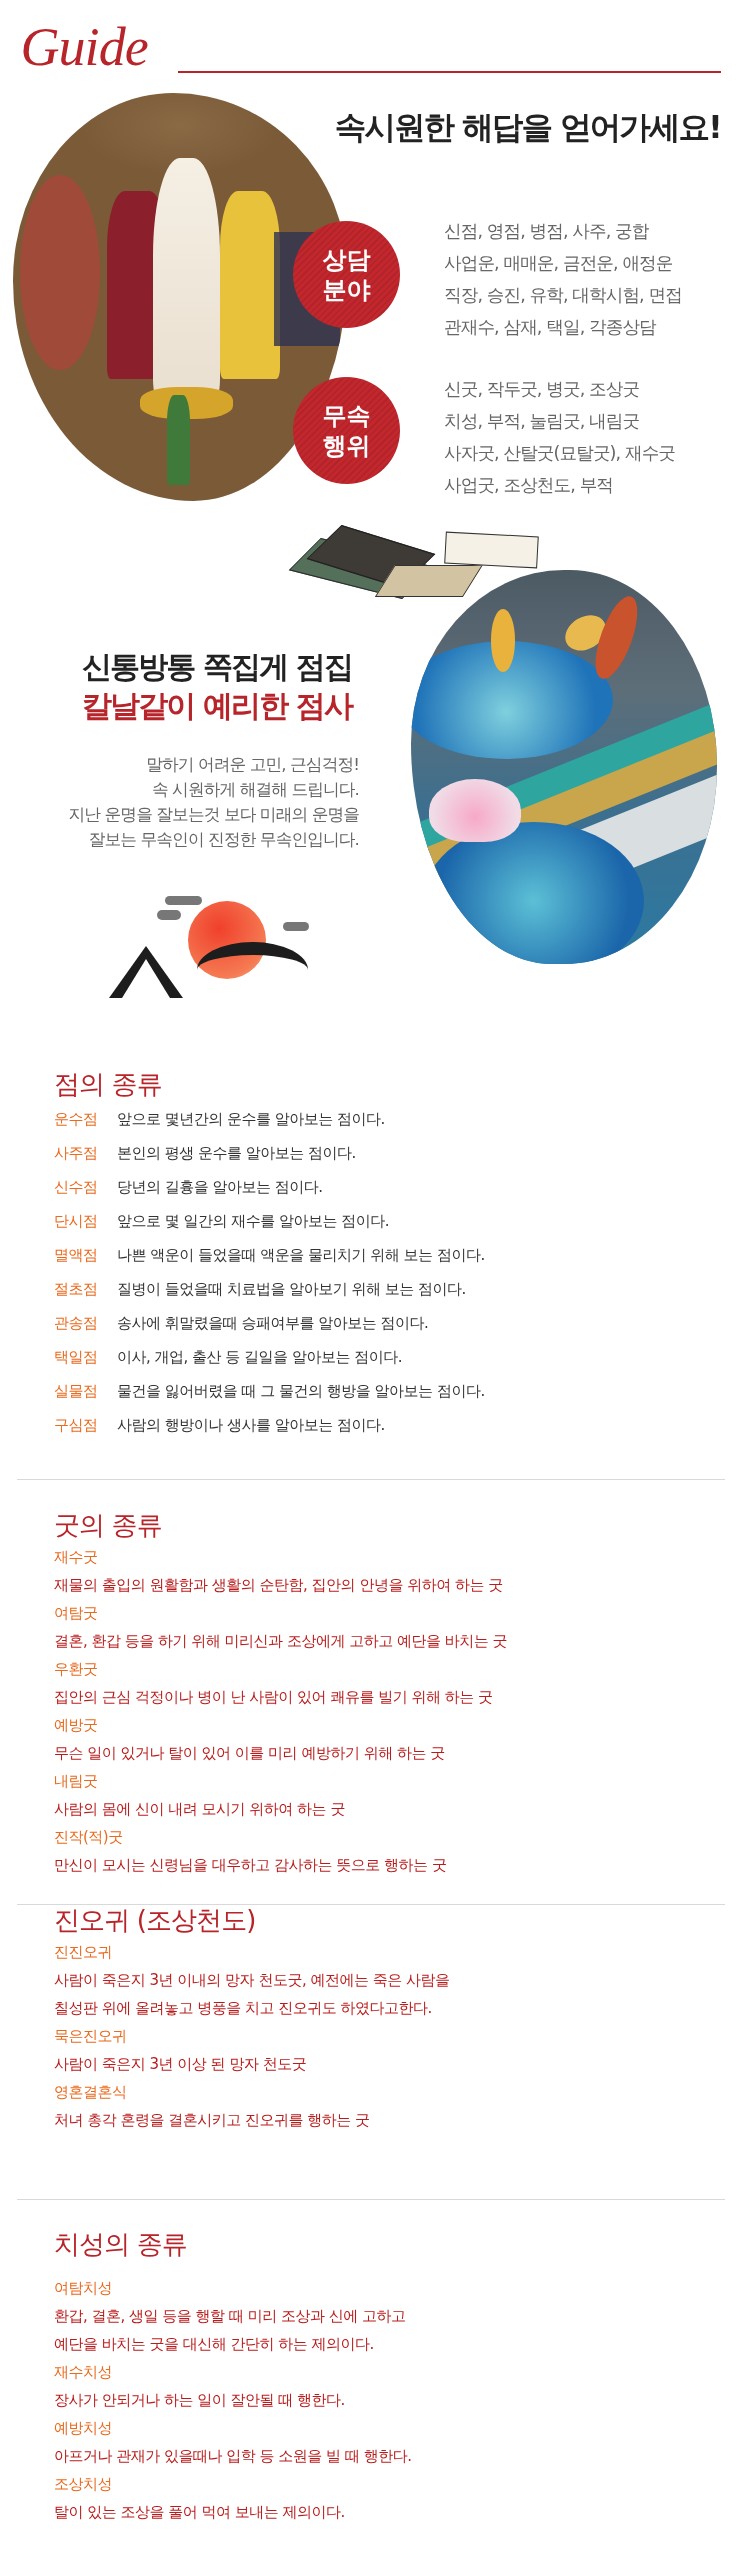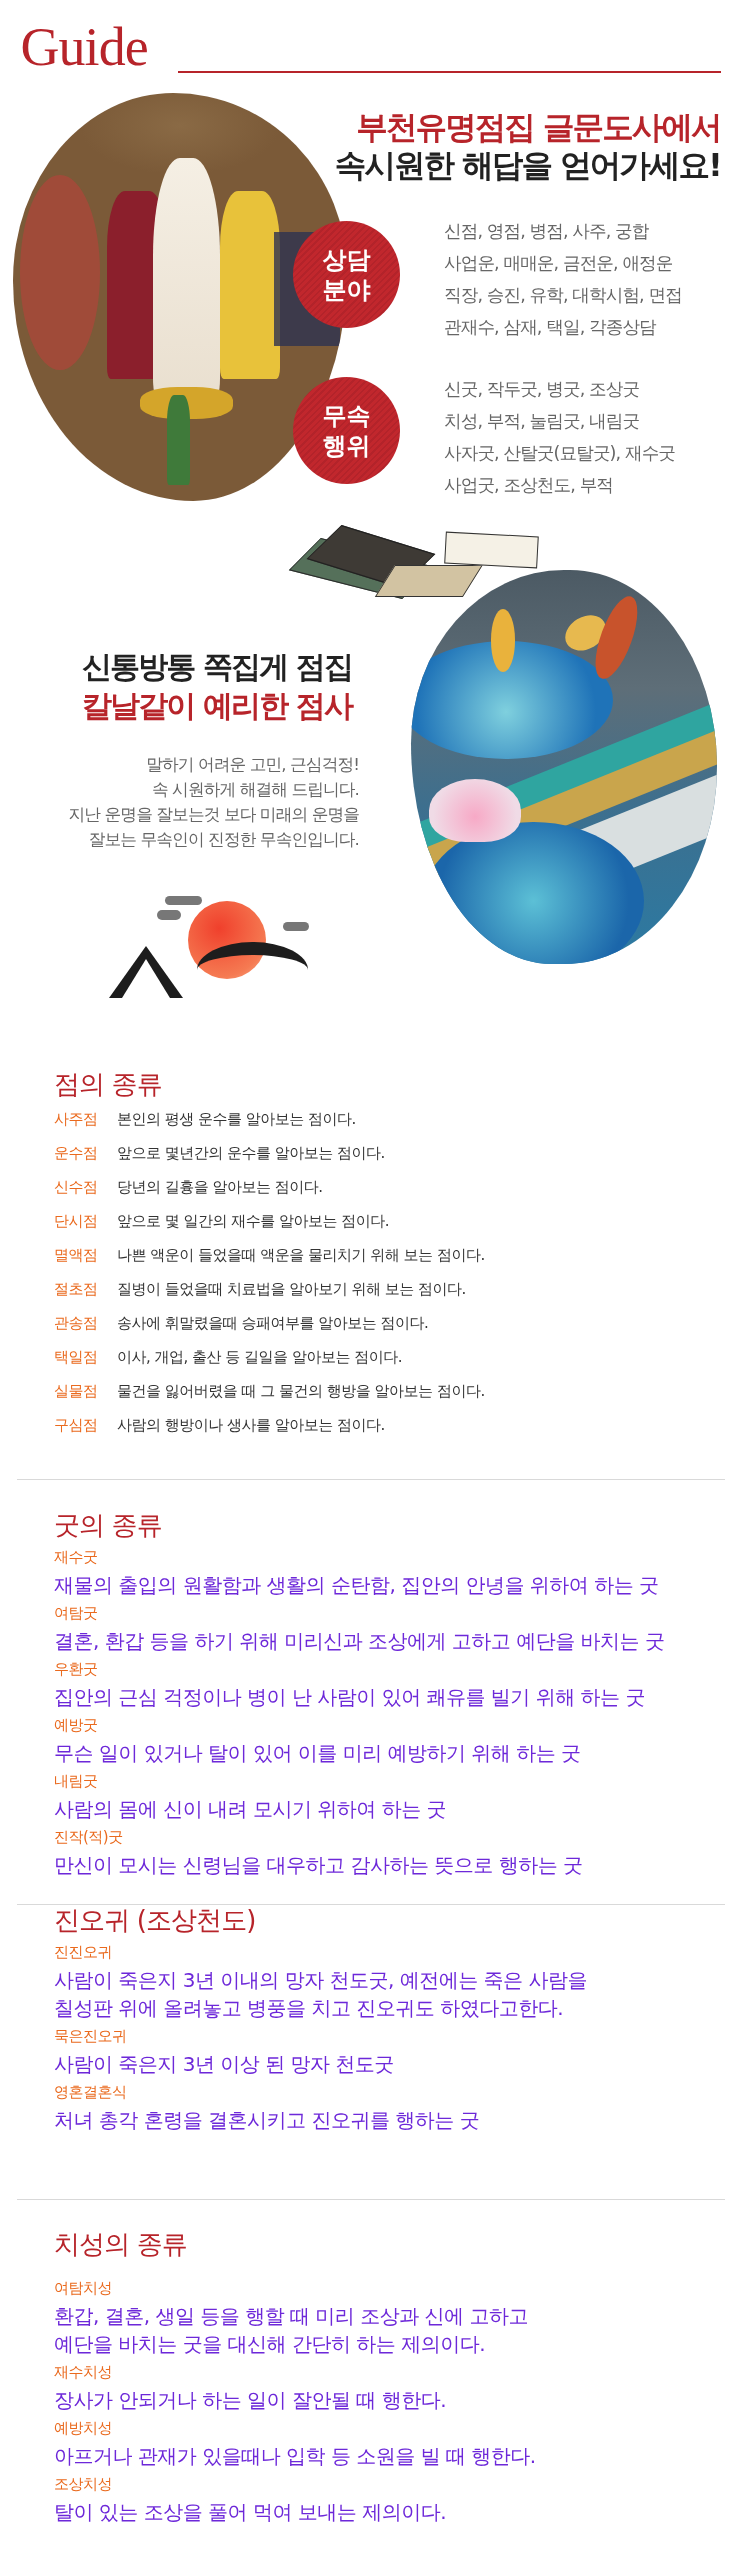--- a/index.html
+++ b/index.html
@@ -1,20 +1,20 @@
 <!DOCTYPE html>
 <html style="font-size:15px"><head>
 <meta charset="utf-8">
 <style>
   * { box-sizing: border-box; margin: 0; padding: 0; }
   html, body { width: 741px; background: #ffffff; }
   body { position: relative; height: 2576px; overflow: hidden; font-family: "DejaVu Sans", "Liberation Sans", sans-serif; color: #333; }
 
   
-  .guide-title { position: absolute; left: 20.4px; top: 20.4px; font-family: "Liberation Serif", "DejaVu Serif", serif; font-size: 54px; color: #b7242a; letter-spacing: -0.9px; line-height: 1; }
+  .guide-title { position: absolute; left: 20.4px; top: 20.4px; font-family: "Liberation Serif", "DejaVu Serif", serif; font-style: italic; font-size: 54px; color: #b7242a; letter-spacing: -0.9px; line-height: 1; }
   .guide-line { position: absolute; left: 178px; top: 71px; width: 543px; height: 1.9px; background: #b7242a; }
 
   
   .photo-shrine { position: absolute; left: 13px; top: 93px; width: 334px; height: 408px; border-radius: 48% 52% 46% 54% / 46% 44% 56% 54%; overflow: hidden;
     background:
       radial-gradient(ellipse 30% 12% at 50% 8%, #8a6a45 0%, #7b5a38 100%),
       linear-gradient(180deg, #7d5d3a 0 18%, #9b2f2f 18% 20%, #d8b98d 20% 68%, #c6925b 68% 100%); }
   .photo-shrine .panel-left { position:absolute; left: 28%; top: 24%; width: 18%; height: 46%; background: #8b1f2c; border-radius: 30% 30% 6% 6%; }
   .photo-shrine .panel-right { position:absolute; left: 62%; top: 24%; width: 18%; height: 46%; background: #e8c23a; border-radius: 30% 30% 6% 6%; }
   .photo-shrine .statue { position:absolute; left: 42%; top: 16%; width: 20%; height: 60%; background: linear-gradient(180deg,#f5efe4,#e9dfcf); border-radius: 40% 40% 10% 10%; }
@@ -74,40 +74,39 @@
   
   .section { position: absolute; left: 54px; right: 16.7px; }
   .section-title { font-size: 26px; color: #b7242a; letter-spacing: -0.9px; line-height: 1.2; }
   .divider { position: absolute; left: 16.7px; width: 708px; height: 0.9px; background: #d9d9d9; }
 
   .kv-row { display: flex; font-size: 15px; line-height: 34px; letter-spacing: -0.5px; white-space: nowrap; }
   .kv-key { color: #ea6a1e; width: 63px; flex: none; }
   .kv-val { color: #333; }
 
   .stack-key { color: #ea6a1e; font-size: 15px; line-height: 28px; letter-spacing: -0.5px; }
-  .stack-val { color: #6d28d9; font-size: 20px; line-height: 28px; letter-spacing: -0.5px; white-space: nowrap; }
+  .stack-val { color: #b91c1c; font-size: 15px; line-height: 28px; letter-spacing: -0.5px; white-space: nowrap; }
 </style>
 </head>
 <body>
 
 <div class="guide-title">Guide</div>
 <div class="guide-line"></div>
 
 <div class="photo-shrine">
   <div class="wall-deco"></div>
   <div class="panel-left"></div>
   <div class="panel-right"></div>
   <div class="cabinet"></div>
   <div class="statue"></div>
   <div class="statue-base"></div>
   <div class="bottle"></div>
 </div>
 
 <div class="hero-title">
-  <span class="l1">부천유명점집 글문도사에서</span>
   <span class="l2">속시원한 해답을 얻어가세요!</span>
 </div>
 
 <div class="badge badge-consult">
   <span>
     <span>상담</span>
     <span>분야</span>
   </span>
 </div>
 <div class="badge-list list-consult">
@@ -168,26 +167,26 @@
   <div class="koi-lotus"></div>
   <div class="koi-fish1"></div>
   <div class="koi-fish2"></div>
   <div class="koi-fish3"></div>
 </div>
 
 <div class="section" style="top:1069px;">
   <div class="section-title">점의 종류</div>
   <div style="margin-top:1.9px;">
     <div class="kv-row">
+        <span class="kv-key">운수점</span>
+        <span class="kv-val">앞으로 몇년간의 운수를 알아보는 점이다.</span>
+      </div>
+    <div class="kv-row">
         <span class="kv-key">사주점</span>
         <span class="kv-val">본인의 평생 운수를 알아보는 점이다.</span>
-      </div>
-    <div class="kv-row">
-        <span class="kv-key">운수점</span>
-        <span class="kv-val">앞으로 몇년간의 운수를 알아보는 점이다.</span>
       </div>
     <div class="kv-row">
         <span class="kv-key">신수점</span>
         <span class="kv-val">당년의 길흉을 알아보는 점이다.</span>
       </div>
     <div class="kv-row">
         <span class="kv-key">단시점</span>
         <span class="kv-val">앞으로 몇 일간의 재수를 알아보는 점이다.</span>
       </div>
     <div class="kv-row">

